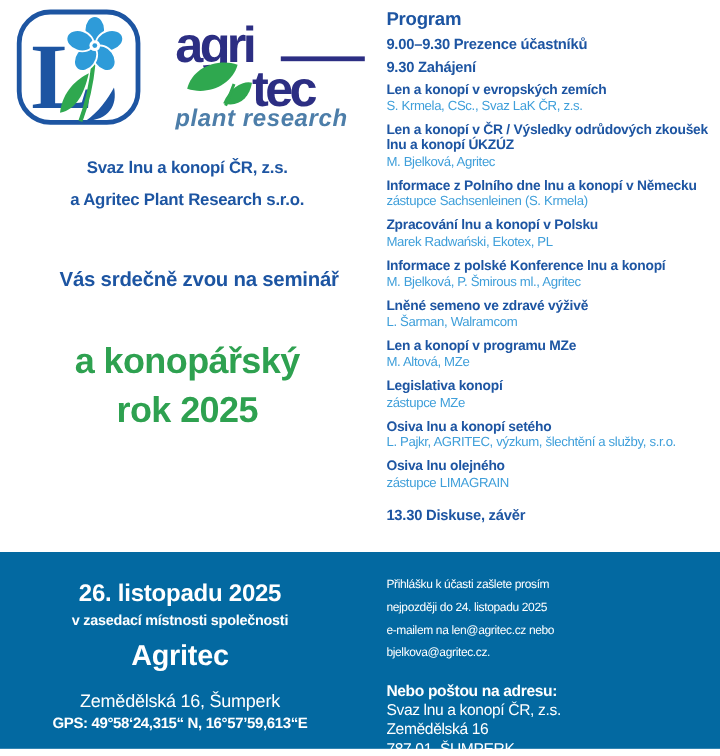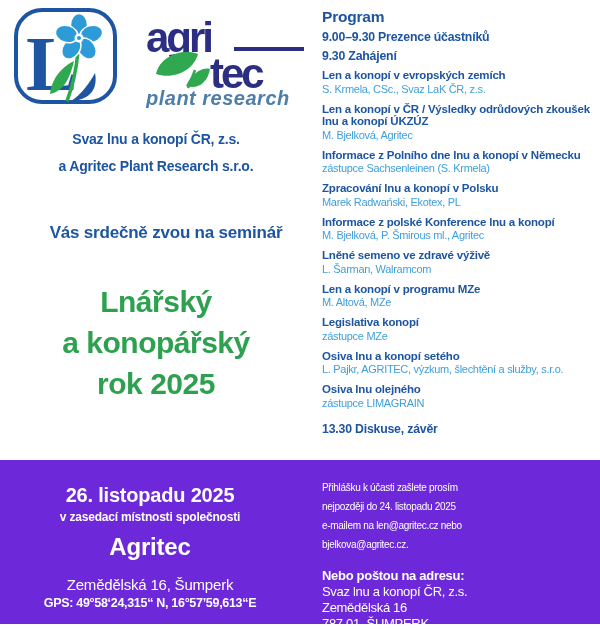--- a/index.html
+++ b/index.html
@@ -23,21 +23,21 @@
   .program { position:absolute; left:322px; top:8px; width:286px; color:#1D55A2; }
   .program-heading { font-size:15.5px; font-weight:bold; line-height:17px; margin-bottom:6px; letter-spacing:-0.2px; }
   .time-line { font-size:12.3px; font-weight:bold; line-height:13px; margin-bottom:6px; letter-spacing:-0.2px; }
   .program-list { margin-top:6px; }
   .program-item { margin-bottom:8px; }
   .item-title { font-size:11.5px; font-weight:bold; line-height:12.5px; letter-spacing:-0.2px; color:#1D55A2; }
   .item-speaker { font-size:11px; line-height:12px; margin-top:1px; letter-spacing:-0.3px; color:#3F9FDA; }
   .program-closing { font-size:12.3px; font-weight:bold; margin-top:13px; letter-spacing:-0.2px; }
 
   
-  .band { position:absolute; left:0; top:460px; width:600px; height:164px; background:#6d28d9; color:#fff; }
+  .band { position:absolute; left:0; top:460px; width:600px; height:164px; background:#0369a1; color:#fff; }
   .band-left { position:absolute; left:0; top:24px; width:300px; text-align:center; }
   .f-date { font-size:20px; font-weight:bold; letter-spacing:-0.2px; }
   .f-venue-note { font-size:12px; font-weight:bold; margin-top:3px; letter-spacing:-0.2px; }
   .f-venue { font-size:24px; font-weight:bold; margin-top:9px; letter-spacing:-0.2px; }
   .f-address { font-size:15px; font-weight:normal; margin-top:15px; letter-spacing:-0.2px; }
   .f-gps { font-size:12.5px; font-weight:bold; margin-top:3px; letter-spacing:-0.3px; }
   .band-right { position:absolute; left:322px; top:18px; width:270px; }
   .apply-line { font-size:10px; font-weight:normal; line-height:19px; letter-spacing:-0.3px; }
   .mail-heading { font-size:13px; font-weight:bold; line-height:17px; margin-top:13px; letter-spacing:-0.3px; }
   .mail-line { font-size:13px; font-weight:normal; line-height:16px; letter-spacing:-0.3px; }
@@ -81,21 +81,20 @@
   </svg>
 
   <div class="orgs">
     <div>Svaz lnu a konopí ČR, z.s.</div>
     <div>a Agritec Plant Research s.r.o.</div>
   </div>
 
   <div class="invite">Vás srdečně zvou na seminář</div>
 
   <div class="sem-title">
-    <div>Lnářský</div>
     <div>a konopářský</div>
     <div>rok 2025</div>
   </div>
 
   <div class="program">
     <div class="program-heading">Program</div>
     <div class="time-line">9.00–9.30 Prezence účastníků</div>
     <div class="time-line">9.30 Zahájení</div>
     <div class="program-list">
   <div class="program-item">

